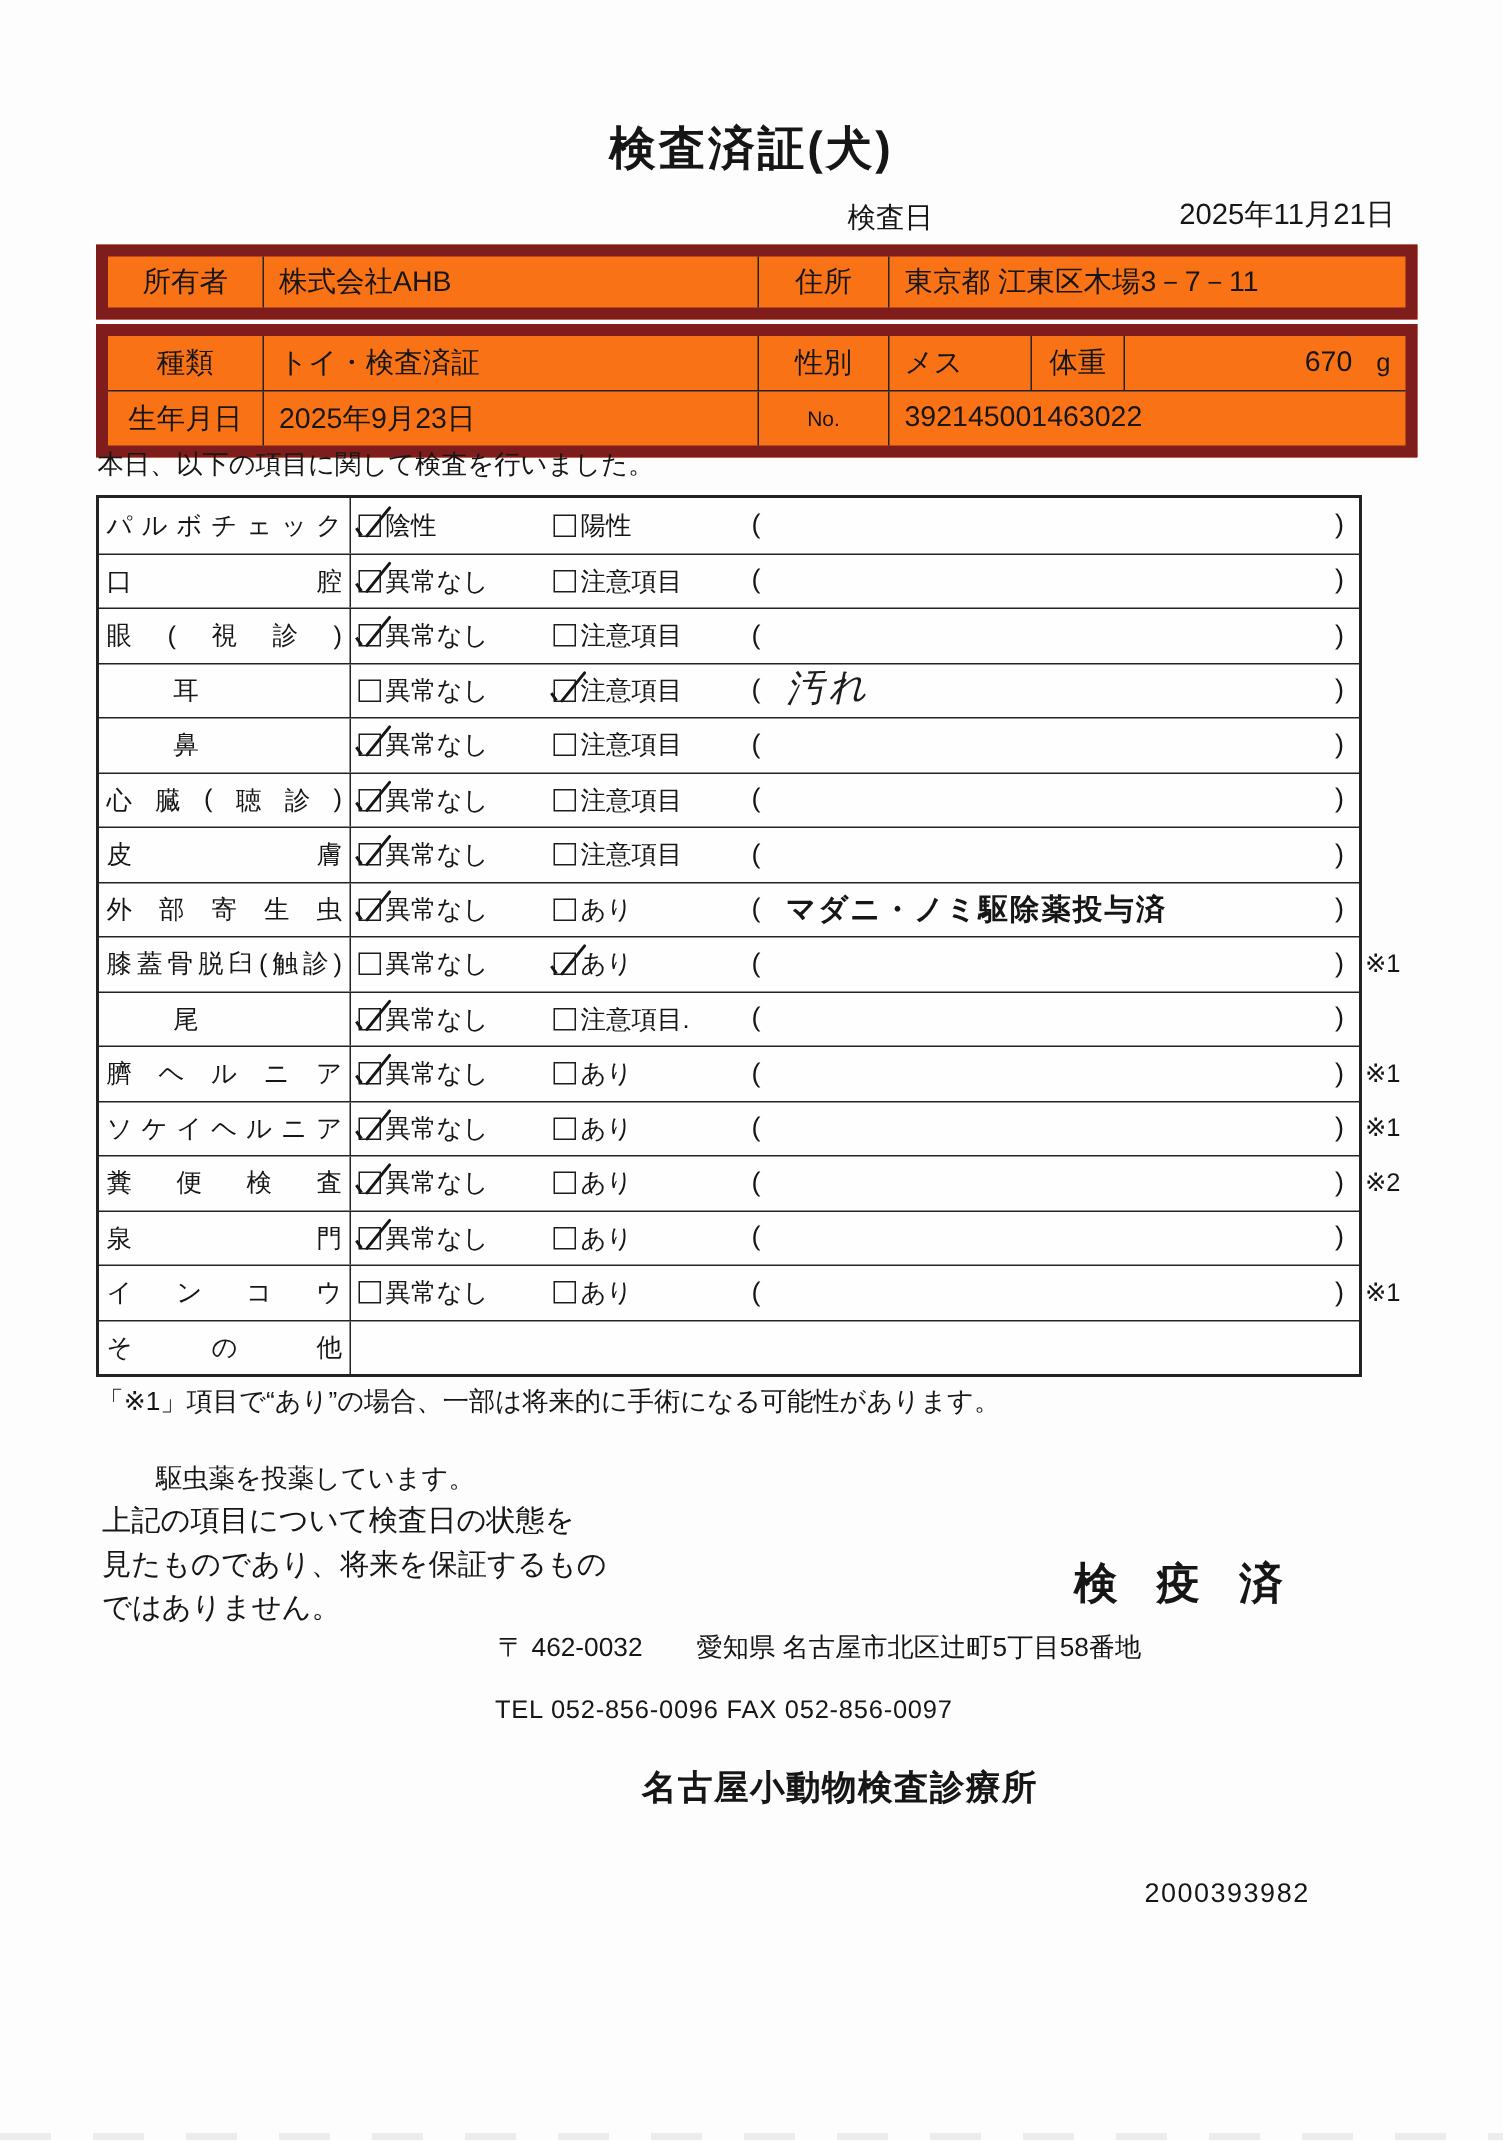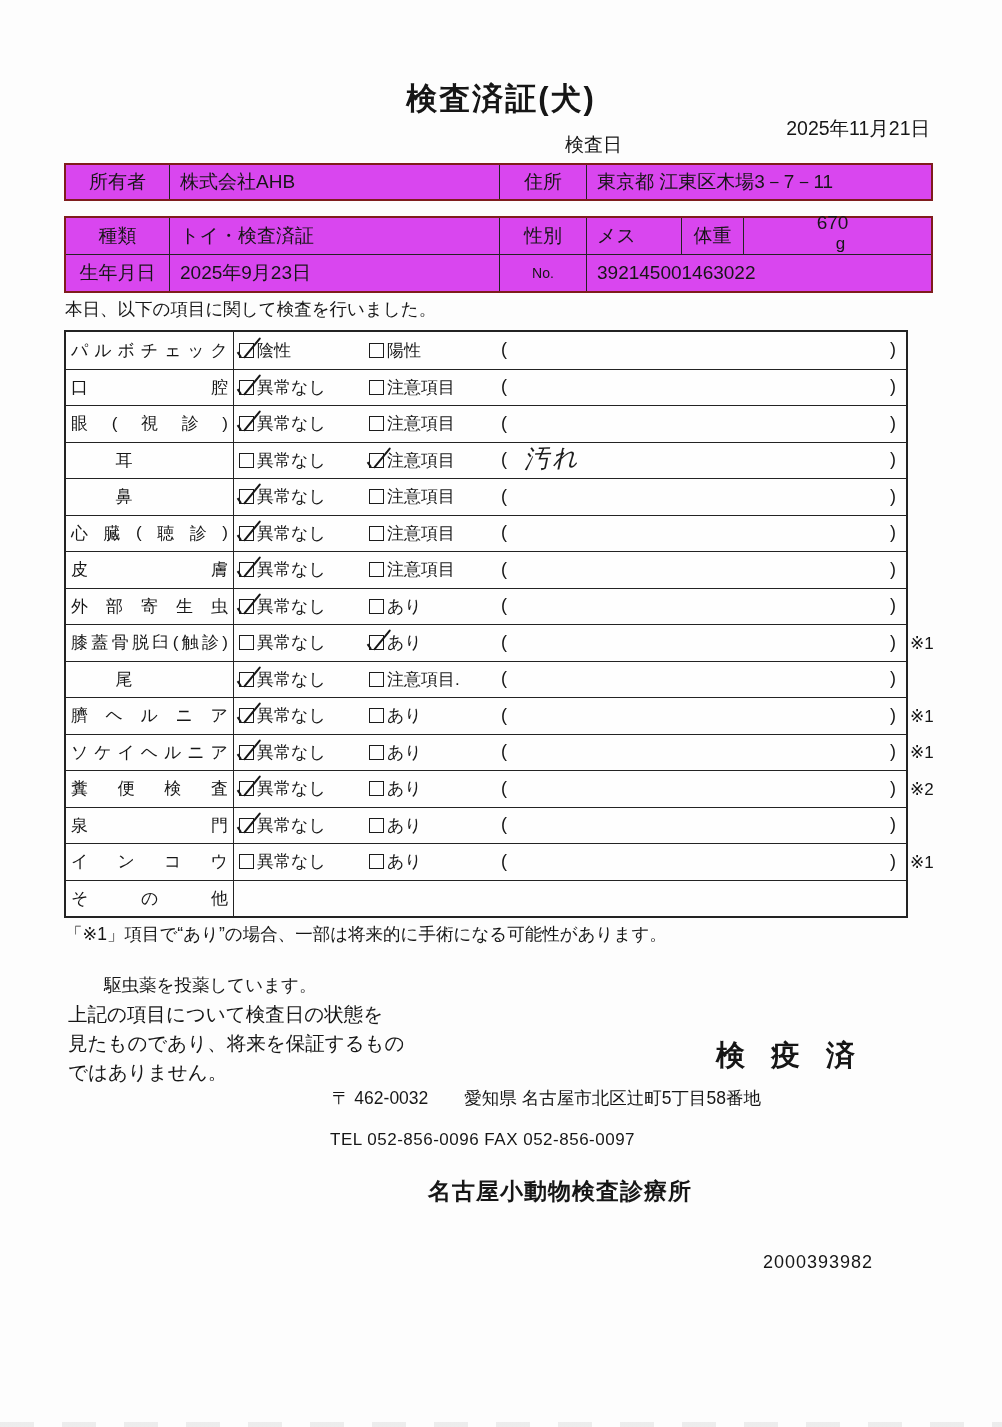--- a/index.html
+++ b/index.html
@@ -6,34 +6,34 @@
   .page{
     position:relative; width:1002px; height:1427px; overflow:hidden;
     background:#fdfdfd; color:#161616;
     font-family:"Liberation Sans","DejaVu Sans",sans-serif;
   }
   .abs{position:absolute;}
 
   
   .title{left:0; right:0; top:78px; text-align:center; font-size:31px; font-weight:600; letter-spacing:2px;}
   .exam-date-label{left:565px; top:132px; font-size:19px; font-weight:500;}
-  .exam-date-value{right:72px; top:115px; font-size:19.5px;}
+  .exam-date-value{right:72px; top:129px; font-size:19.5px;}
 
   
-  .tblbox{border:2px solid #7f1d1d; background:#d946ef;}
+  .tblbox{border:8px solid #7f1d1d; background:#f97316;}
   .tbl1{left:64px; top:163px; width:865px; display:flex;}
   .tbl1 > div{height:34px; box-sizing:border-box; display:flex; align-items:center; font-size:19px;}
   .tbl2{left:64px; top:216px; width:865px;}
   .tbl2 .r{display:flex;}
   .tbl2 .r + .r{border-top:1.5px solid #232323;}
   .tbl2 .r > div{height:36px; box-sizing:border-box; display:flex; align-items:center; font-size:19px;}
   .cell-div{border-left:1.5px solid #232323;}
   .lbl{justify-content:center; font-weight:500;}
   .val{padding-left:10px;}
-  .w-val{justify-content:flex-end; padding-right:10px;flex-direction:column;}
+  .w-val{justify-content:flex-end; padding-right:10px;}
   .w-unit{margin-left:16px; font-size:17px;}
 
   .intro{left:65px; top:297px; font-size:17.5px;}
 
   
   .itable{left:64px; top:330px; width:840px; border:2px solid #232323; background:#fefefe;}
   .trow{position:relative; display:flex; height:36.5px; box-sizing:border-box;}
   .trow + .trow{border-top:1.5px solid #232323;}
   .tlabel{
     width:168px; flex:none; box-sizing:border-box; border-right:1.5px solid #232323;
@@ -291,20 +291,21 @@
       <div class="tcontent">
         <span class="opt o1">
             <span class="checkbox" data-checked="true"></span>
             <span>異常なし</span>
           </span>
         <span class="opt o2">
             <span class="checkbox" data-checked="false"></span>
             <span>あり</span>
           </span>
         <span class="popen">(</span>
+        <span class="ptext" data-style="bold">マダニ・ノミ駆除薬投与済</span>
         <span class="pclose">)</span>
       </div>
       <span class="fnote"></span>
     </div>
 
     <div class="trow">
       <div class="tlabel">
           <span>膝</span>
           <span>蓋</span>
           <span>骨</span>

